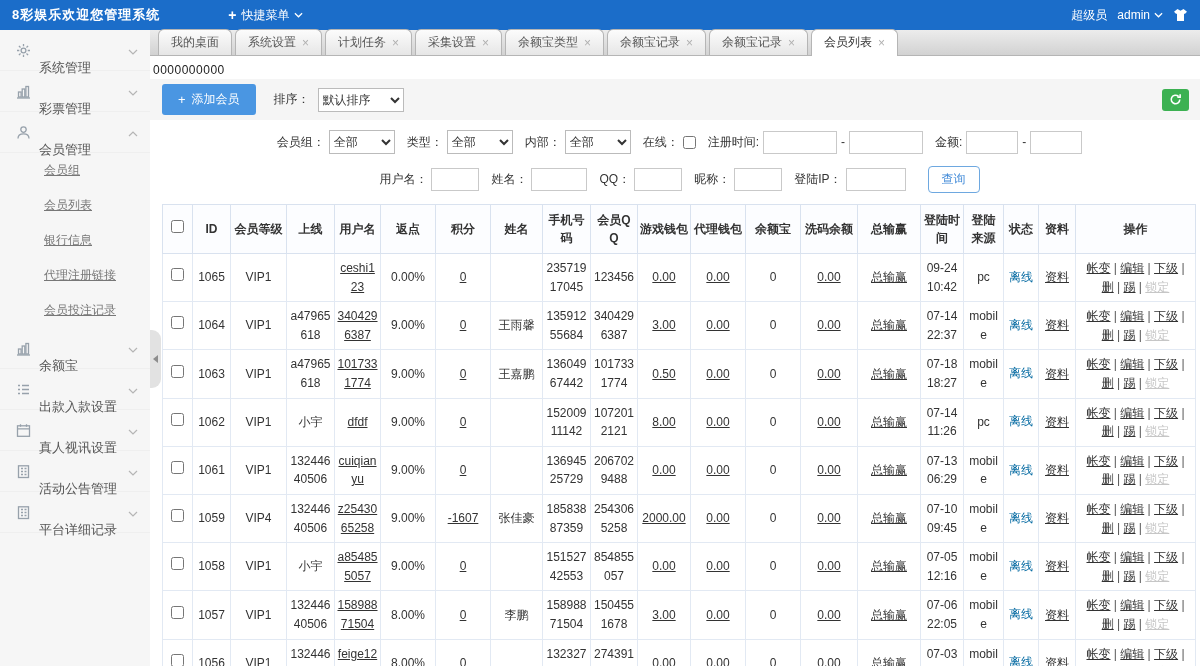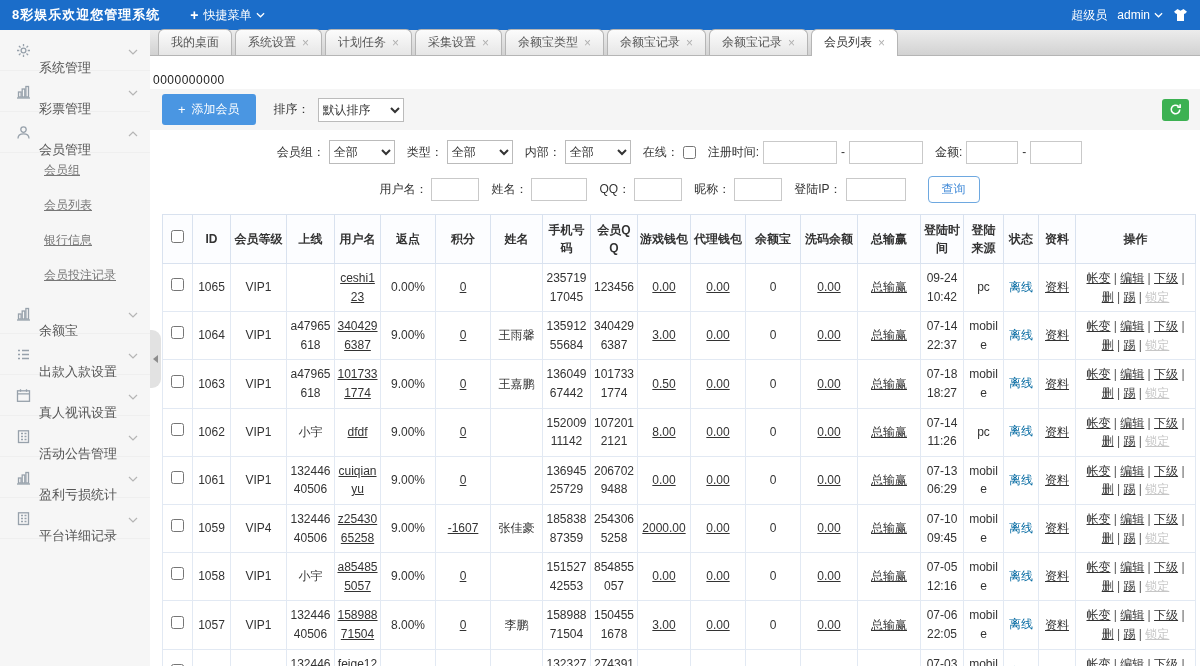--- a/index.html
+++ b/index.html
@@ -1,18 +1,18 @@
 <!DOCTYPE html>
 <html><head>
 <meta charset="utf-8">
 <style>
   * { margin:0; padding:0; box-sizing:border-box; }
   html,body { width:1200px; height:666px; overflow:hidden; font-family:"Liberation Sans","DejaVu Sans",sans-serif; background:#fff; }
   
-  .topbar { height:30px; background:#1b6dc9; color:#fff; display:flex; align-items:center; padding:0 12px; font-size:13px; }
+  .topbar { height:30px; background:#1b6dc9; color:#fff; display:flex; align-items:center; padding:0 12px; font-size:13px;gap:38px; }
   .topbar .logo { font-weight:bold; letter-spacing:1px; }
   .quickmenu { margin-left:30px; display:flex; align-items:center; gap:5px; cursor:pointer; font-size:12px; }
   .quickmenu .plus { font-size:14px; font-weight:bold; }
   .topbar-right { margin-left:auto; display:flex; align-items:center; gap:10px; font-size:12px; }
   .user-menu { display:flex; align-items:center; gap:4px; cursor:pointer; }
   .chev-w { width:9px; height:6px; }
   
   .layout { display:flex; height:636px; position:relative; }
   .sidebar { width:150px; background:#f6f6f6; height:100%; flex-shrink:0; overflow:hidden; }
   .side-item { height:41px; display:flex; align-items:center; padding:0 12px 0 16px; font-size:13px; color:#555; cursor:pointer; border-bottom:1px solid #efefef; }
@@ -21,21 +21,21 @@
   .side-sub { height:35px; display:flex; align-items:center; padding-left:44px; font-size:12px; color:#777; cursor:pointer;text-decoration:underline; }
   .icn { width:15px; height:15px; flex-shrink:0; }
   .sidebar-handle { position:absolute; left:150px; top:300px; width:11px; height:58px; background:#e2e2e2; border-radius:0 9px 9px 0; display:flex; align-items:center; justify-content:center; cursor:pointer; z-index:5; }
   .sidebar-handle .tri { width:0; height:0; border-top:4px solid transparent; border-bottom:4px solid transparent; border-right:5px solid #8d8d8d; }
   
   .content { flex:1; display:flex; flex-direction:column; background:#fff; }
   .tabbar { height:26px; background:linear-gradient(#ececec,#d2d2d2); border-bottom:1px solid #b5b5b5; display:flex; align-items:flex-end; padding-left:8px; }
   .tab { font-size:12px; color:#555; background:linear-gradient(#fcfcfc,#e6e6e6); border:1px solid #b5b5b5; border-bottom:none; border-radius:6px 6px 0 0; padding:4px 12px 4px; margin-right:3px; display:flex; align-items:center; gap:6px; cursor:pointer; position:relative; }
   .tab .x { color:#b0b0b0; font-size:12px; line-height:1; cursor:pointer; }
   .tab.active { background:#fff; color:#333; padding-bottom:5px; margin-bottom:-1px; z-index:2; }
-  .debug-text { font-size:12px; color:#222; padding:17px 0 2px 3px; letter-spacing:0.5px; }
+  .debug-text { font-size:12px; color:#222; padding:7px 0 2px 3px; letter-spacing:0.5px; }
   .toolbar { background:#f5f5f5; display:flex; align-items:center; padding:5px 12px; gap:8px; }
   .btn-add { background:#4a96e2; color:#fff; border:none; border-radius:3px; font-size:12px; padding:7px 16px; cursor:pointer; display:flex; align-items:center; gap:6px; }
   .btn-add .plus { font-size:13px; }
   .sort-label { font-size:12px; color:#333; margin-left:10px; }
   select { height:24px; font-size:12px; border:1px solid #bbb; background:#fff; color:#333; }
   .btn-refresh { margin-left:auto; width:27px; height:22px; background:#3cb152; border:none; border-radius:3px; cursor:pointer; display:flex; align-items:center; justify-content:center; }
   
   .filters { padding:4px 0 2px; }
   .frow { display:flex; justify-content:center; align-items:center; gap:4px; padding:6px 0; font-size:12px; color:#333; }
   .frow input[type=text] { height:23px; border:1px solid #c9c9c9; padding:0 3px; font-size:12px; }
@@ -109,20 +109,21 @@
             <path d="M2 13.5c0-3 2.4-4.6 5.5-4.6s5.5 1.6 5.5 4.6" fill="none" stroke="#97a1ab" stroke-width="1.3"></path>
           </svg></span>
         <span class="lbl">会员管理</span>
         <span class="chev"><svg width="10" height="6" viewBox="0 0 10 6">
             <polyline points="1,5 5,1 9,5" fill="none" stroke="#b5b5b5" stroke-width="1.2"></polyline>
           </svg></span>
       </div>
       <div class="side-sub">会员组</div>
       <div class="side-sub">会员列表</div>
       <div class="side-sub">银行信息</div>
+      <div class="side-sub">代理注册链接</div>
       <div class="side-sub">会员投注记录</div>
       <div class="side-item">
         <span class="icn"><svg viewBox="0 0 15 15" width="15" height="15">
             <path d="M1 14h13" fill="none" stroke="#97a1ab" stroke-width="1.3"></path>
             <rect x="2.5" y="8" width="2.6" height="5" fill="none" stroke="#97a1ab" stroke-width="1.3"></rect>
             <rect x="6.2" y="5" width="2.6" height="8" fill="none" stroke="#97a1ab" stroke-width="1.3"></rect>
             <rect x="9.9" y="2.5" width="2.6" height="10.5" fill="none" stroke="#97a1ab" stroke-width="1.3"></rect>
           </svg></span>
         <span class="lbl">余额宝</span>
         <span class="chev"><svg width="10" height="6" viewBox="0 0 10 6">
@@ -147,32 +148,20 @@
         <span class="chev"><svg width="10" height="6" viewBox="0 0 10 6">
             <polyline points="1,1 5,5 9,1" fill="none" stroke="#b5b5b5" stroke-width="1.2"></polyline>
           </svg></span>
       </div>
       <div class="side-item">
         <span class="icn"><svg viewBox="0 0 15 15" width="15" height="15">
             <rect x="2.5" y="1.8" width="10" height="11.7" fill="none" stroke="#97a1ab" stroke-width="1.3"></rect>
             <path d="M5 4.5h2M8.5 4.5h2M5 7.5h2M8.5 7.5h2M5 10.5h2M8.5 10.5h2" fill="none" stroke="#97a1ab" stroke-width="1.3"></path>
           </svg></span>
         <span class="lbl">活动公告管理</span>
-        <span class="chev"><svg width="10" height="6" viewBox="0 0 10 6">
-            <polyline points="1,1 5,5 9,1" fill="none" stroke="#b5b5b5" stroke-width="1.2"></polyline>
-          </svg></span>
-      </div>
-      <div class="side-item">
-        <span class="icn"><svg viewBox="0 0 15 15" width="15" height="15">
-            <path d="M1 14h13" fill="none" stroke="#97a1ab" stroke-width="1.3"></path>
-            <rect x="2.5" y="8" width="2.6" height="5" fill="none" stroke="#97a1ab" stroke-width="1.3"></rect>
-            <rect x="6.2" y="5" width="2.6" height="8" fill="none" stroke="#97a1ab" stroke-width="1.3"></rect>
-            <rect x="9.9" y="2.5" width="2.6" height="10.5" fill="none" stroke="#97a1ab" stroke-width="1.3"></rect>
-          </svg></span>
-        <span class="lbl">盈利亏损统计</span>
         <span class="chev"><svg width="10" height="6" viewBox="0 0 10 6">
             <polyline points="1,1 5,5 9,1" fill="none" stroke="#b5b5b5" stroke-width="1.2"></polyline>
           </svg></span>
       </div>
       <div class="side-item">
         <span class="icn"><svg viewBox="0 0 15 15" width="15" height="15">
             <rect x="2.5" y="1.8" width="10" height="11.7" fill="none" stroke="#97a1ab" stroke-width="1.3"></rect>
             <path d="M5 4.5h2M8.5 4.5h2M5 7.5h2M8.5 7.5h2M5 10.5h2M8.5 10.5h2" fill="none" stroke="#97a1ab" stroke-width="1.3"></path>
           </svg></span>
         <span class="lbl">平台详细记录</span>

